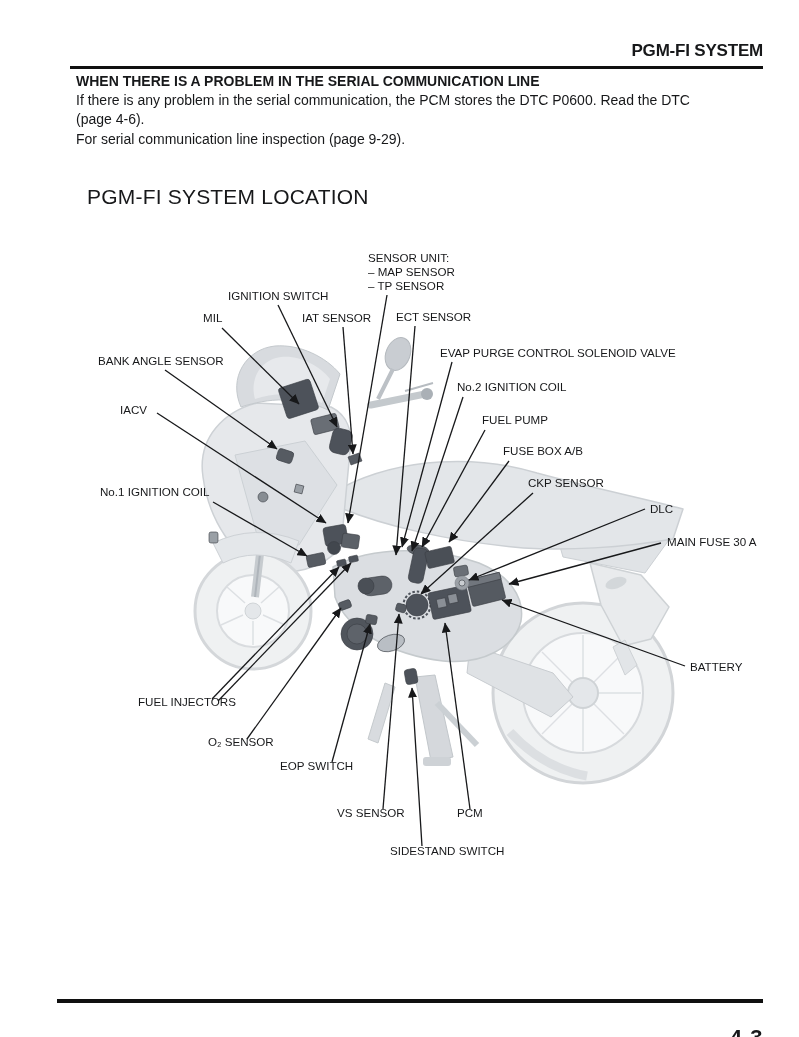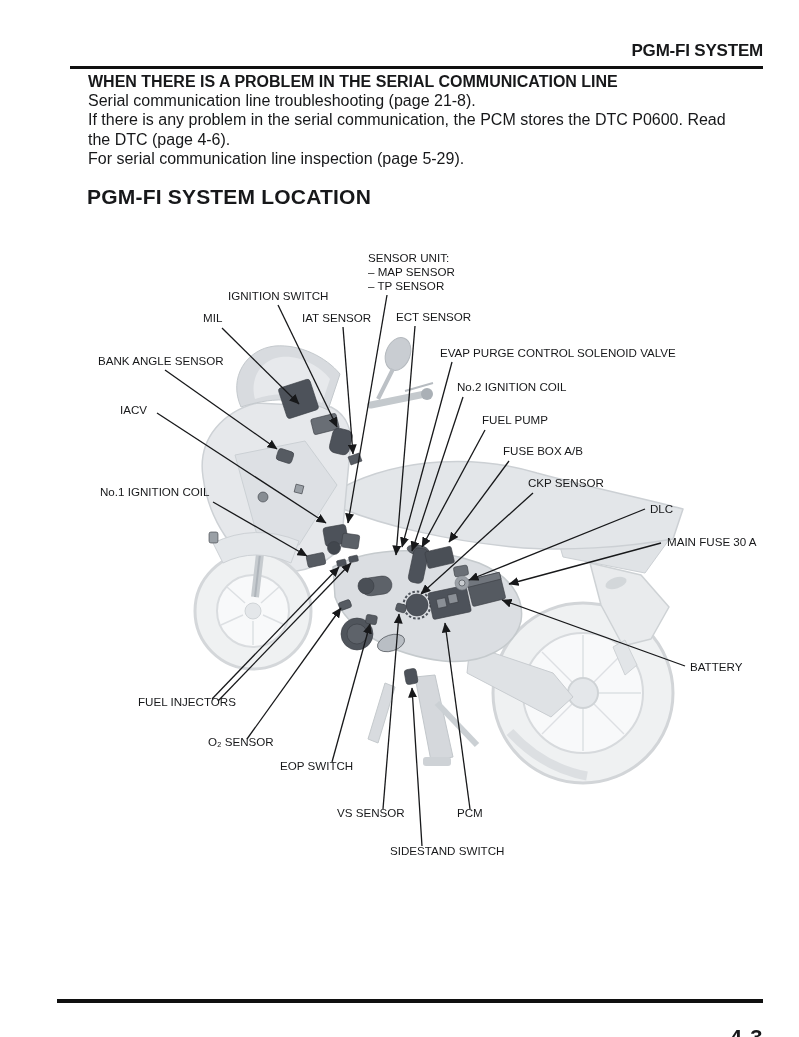--- a/index.html
+++ b/index.html
@@ -5,48 +5,47 @@
   html,body { margin:0; padding:0; background:#ffffff; }
   .page {
     position:relative; width:799px; height:1037px; background:#ffffff;
     font-family:"Liberation Sans", sans-serif; color:#17181a; overflow:hidden;
   }
   .header-title {
     position:absolute; top:41px; right:36px;
     font-size:17px; font-weight:bold; letter-spacing:-0.2px; white-space:nowrap;text-align:center;
   }
   .rule-top { position:absolute; left:70px; right:36px; top:66px; height:3px; background:#101010; }
-  .intro { position:absolute; left:88px; top:72px; width:648px; font-size:16px; line-height:19.2px; }
+  .intro { position:absolute; left:76px; top:72px; width:648px; font-size:14px; line-height:19.2px; }
   .intro p { margin:0; }
   .intro .intro-heading { font-weight:bold; }
   .section-heading {
     position:absolute; left:87px; top:185px; margin:0;
-    font-size:21px; font-weight:bold; letter-spacing:0.2px; white-space:nowrap;
+    font-size:21px; font-weight:normal; letter-spacing:0.2px; white-space:nowrap;
   }
   .diagram { position:absolute; left:85px; top:245px; }
   .diagram text { font-family:"Liberation Sans", sans-serif; font-size:11.6px; fill:#17181a; }
   .rule-bottom { position:absolute; left:57px; right:36px; top:999px; height:4px; background:#101010; }
   .footer-page {
     position:absolute; right:36px; top:1004px;
     font-size:22px; font-weight:bold; letter-spacing:0.5px;margin-top:21px;
   }
 </style>
 </head>
 <body>
 
 <div class="page">
 
   <div class="header-title">PGM-FI SYSTEM</div>
   <div class="rule-top"></div>
 
   <div class="intro">
     <p class="intro-heading">WHEN THERE IS A PROBLEM IN THE SERIAL COMMUNICATION LINE</p>
-    <p>Serial communication line troubleshooting (page 21-8).</p>
     <p>If there is any problem in the serial communication, the PCM stores the DTC P0600. Read the DTC (page 4-6).</p>
-    <p>For serial communication line inspection (page 5-29).</p>
+    <p>For serial communication line inspection (page 9-29).</p>
   </div>
 
   <h1 class="section-heading">PGM-FI SYSTEM LOCATION</h1>
 
   <svg class="diagram" width="680" height="620" viewBox="0 0 680 620">
     <defs>
       <marker id="arr" markerUnits="userSpaceOnUse" markerWidth="11" markerHeight="9" refX="9.5" refY="4.5" orient="auto">
         <path d="M0,0 L10,4.5 L0,9 z" fill="#17181a"></path>
       </marker>
     </defs>

